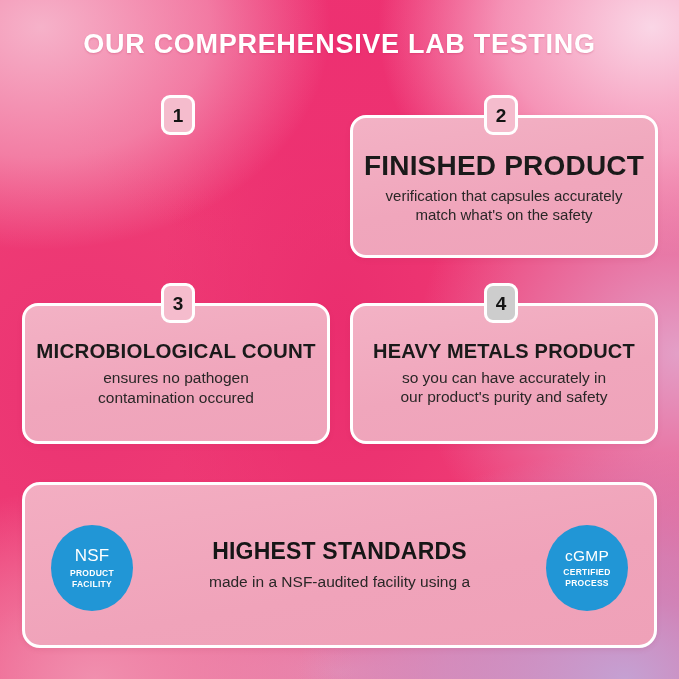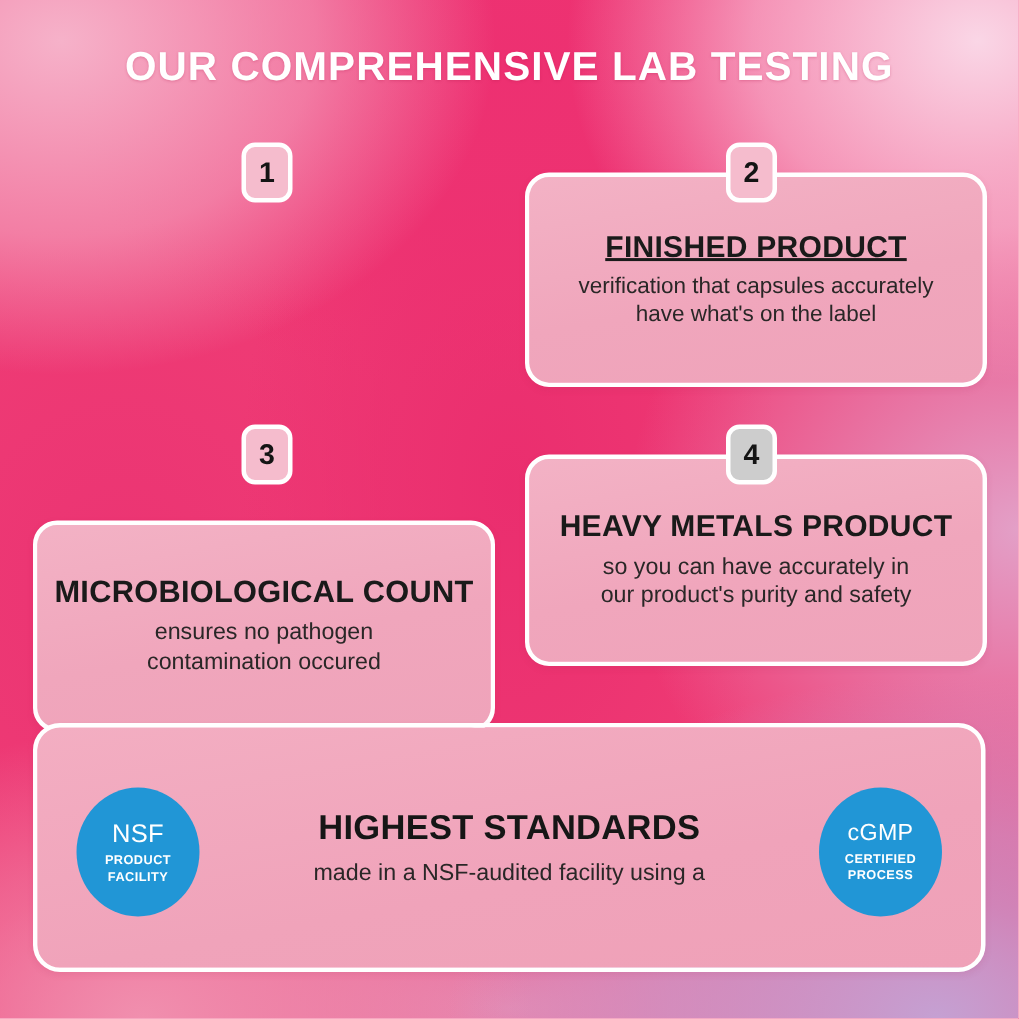--- a/index.html
+++ b/index.html
@@ -94,21 +94,21 @@
 
   .card-body {
     color: #2a2727;
     line-height: 1.25;
     margin: 0;
   }
 
   
   .c1 .card-heading { font-size: 20px; }
   .c1 .card-body    { font-size: 15.5px; }
-  .c2 .card-heading { font-size: 20px; text-decoration: underline; }
+  .c2 .card-heading { font-size: 28px; }
   .c2 .card-body    { font-size: 15px; }
   .c3 .card-heading { font-size: 20.5px; }
   .c3 .card-body    { font-size: 15.5px; }
   .c4 .card-heading { font-size: 20px; }
   .c4 .card-body    { font-size: 15.5px; }
 
   
   .badge {
     position: absolute;
     width: 34px;
@@ -210,26 +210,26 @@
   <div class="content">
 
     <div class="title">OUR COMPREHENSIVE LAB TESTING</div>
 
     <div class="badge" style="left:161px; top:95px;">1</div>
 
     <div class="card c2" style="left:350px; top:115px; width:308px; height:143px;">
       <div class="card-inner">
         <p class="card-heading">FINISHED PRODUCT</p>
         <p class="card-body">verification that capsules accurately</p>
-        <p class="card-body">have what's on the label</p>
+        <p class="card-body">match what's on the safety</p>
       </div>
     </div>
     <div class="badge" style="left:484px; top:95px;">2</div>
 
-    <div class="card c3" style="left:22px; top:303px; width:308px; height:141px;margin-top:44px;">
+    <div class="card c3" style="left:22px; top:303px; width:308px; height:141px;">
       <div class="card-inner">
         <p class="card-heading">MICROBIOLOGICAL COUNT</p>
         <p class="card-body">ensures no pathogen</p>
         <p class="card-body">contamination occured</p>
       </div>
     </div>
     <div class="badge" style="left:161px; top:283px;">3</div>
 
     <div class="card c4" style="left:350px; top:303px; width:308px; height:141px;">
       <div class="card-inner">

